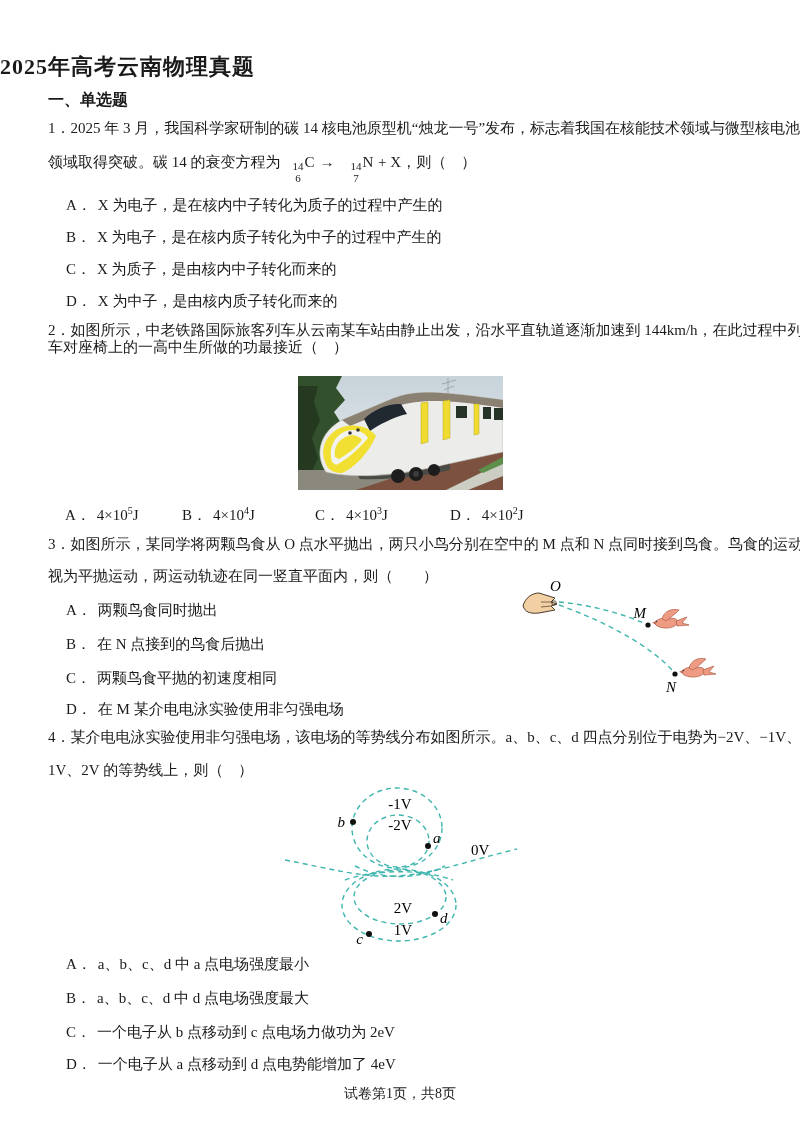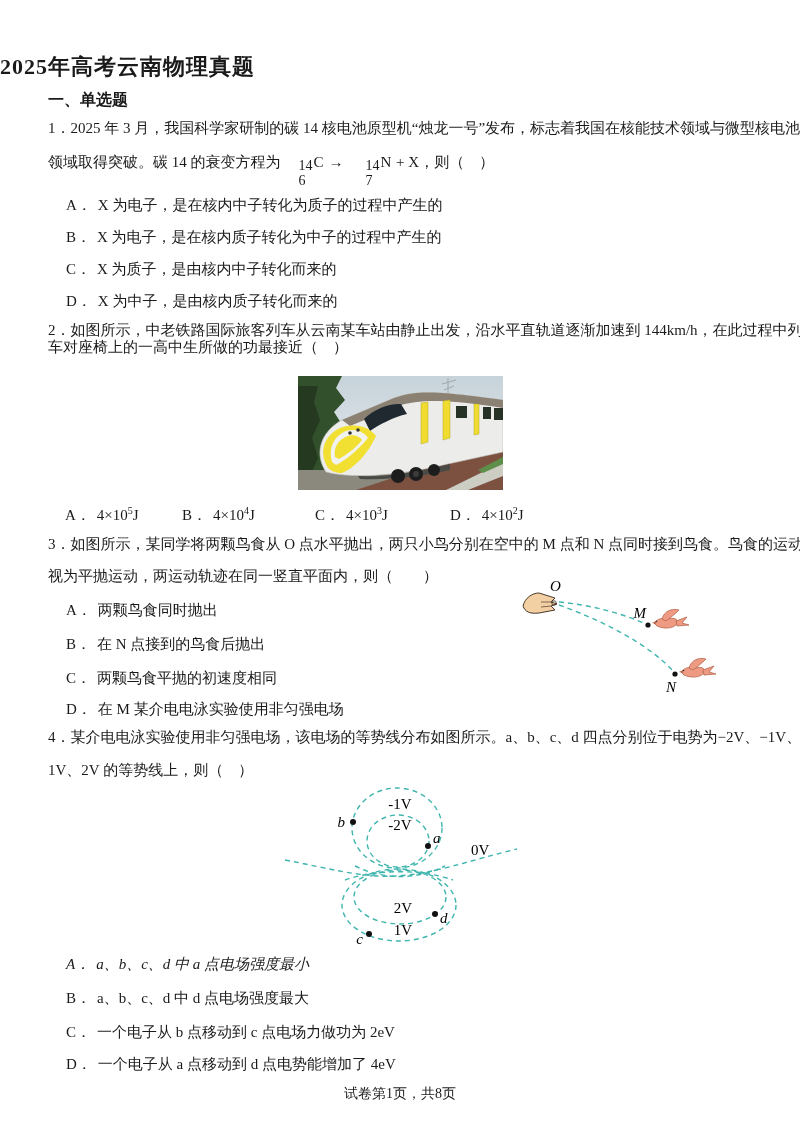--- a/index.html
+++ b/index.html
@@ -9,21 +9,21 @@
     overflow:hidden;
   }
   .abs{position:absolute;}
   .title{left:0;top:52px;width:100%;text-align:left;font-size:22px;font-weight:700;letter-spacing:1px;}
   .section{left:48px;top:90px;font-size:16px;font-weight:700;}
   .line{font-size:15px;white-space:nowrap;}
   .opt{font-size:15px;white-space:nowrap;}
   .opt .letter{margin-right:6px;}
   .footer{left:0;top:1085px;width:100%;text-align:center;font-size:14px;}
   sup{font-size:10px;}
-  .nuc{display:inline-flex;flex-direction:column;align-items:flex-start;font-size:14px;line-height:1.05;vertical-align:-3px;margin:0 1px 0 18px;}
+  .nuc{display:inline-flex;flex-direction:column;align-items:center;font-size:11px;line-height:1.05;vertical-align:-3px;margin:0 1px 0 12px;}
   .eqsym{margin-right:1px;}
   .arrow{padding:0 4px;}
   svg text{font-family:"Liberation Serif","DejaVu Serif",serif;}
   .diagram-label{font-style:italic;}
 </style>
 </head>
 <body>
 
 <div class="abs title">2025年高考云南物理真题</div>
 <div class="abs section">一、单选题</div>
@@ -163,18 +163,18 @@
     <text x="62" y="41" font-size="15" text-anchor="end" class="diagram-label">b</text>
     <circle cx="145" cy="60" r="3" fill="#111"></circle>
     <text x="150" y="57" font-size="15" class="diagram-label">a</text>
     <circle cx="152" cy="128" r="3" fill="#111"></circle>
     <text x="157" y="137" font-size="15" class="diagram-label">d</text>
     <circle cx="86" cy="148" r="3" fill="#111"></circle>
     <text x="80" y="158" font-size="15" text-anchor="end" class="diagram-label">c</text>
   </svg>
 </div>
 
-<div class="abs opt" style="left:66px;top:955px;font-style:italic;"><span class="letter">A．</span><span>a、b、c、d 中 a 点电场强度最小</span></div>
+<div class="abs opt" style="left:66px;top:955px;"><span class="letter">A．</span><span>a、b、c、d 中 a 点电场强度最小</span></div>
 <div class="abs opt" style="left:66px;top:989px;"><span class="letter">B．</span><span>a、b、c、d 中 d 点电场强度最大</span></div>
 <div class="abs opt" style="left:66px;top:1023px;"><span class="letter">C．</span><span>一个电子从 b 点移动到 c 点电场力做功为 2eV</span></div>
 <div class="abs opt" style="left:66px;top:1055px;"><span class="letter">D．</span><span>一个电子从 a 点移动到 d 点电势能增加了 4eV</span></div>
 
 <div class="abs footer">试卷第1页，共8页</div>
 
 </body></html>

